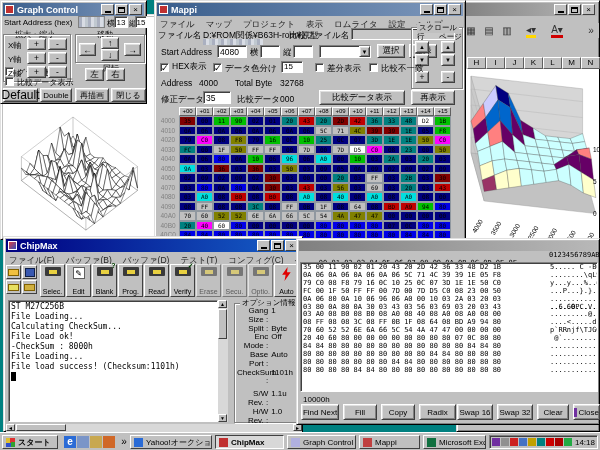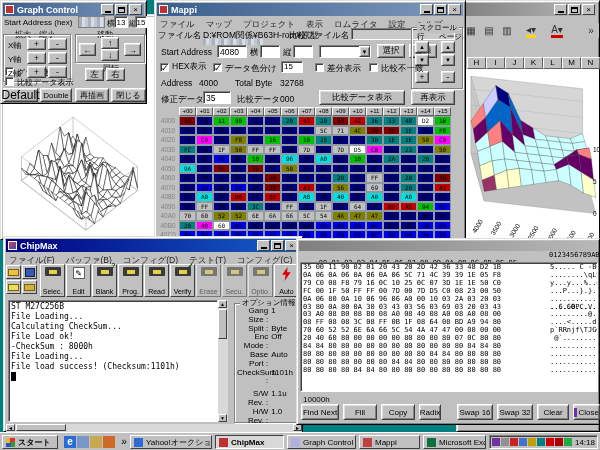--- a/index.html
+++ b/index.html
@@ -812,21 +812,21 @@
         </span>
       <span class="wbtn">
           <span class="maxbox"></span>
         </span>
       <span class="wbtn">×</span>
     </span>
   </div>
   <div class="menubar" id="cm-menu">
       <span class="menuitem">ファイル(F)</span>
       <span class="menuitem">バッファ(B)</span>
-      <span class="menuitem">コンフィグ(D)</span>
+      <span class="menuitem">バッファ(D)</span>
       <span class="menuitem">テスト(T)</span>
       <span class="menuitem">コンフィグ(C)</span>
       <span class="menuitem">ヘルプ(H)</span>
     </div>
 
   <div class="smicon" style="left:2px;top:28px;">
       <span class="folder"></span>
     </div>
   <div class="smicon" style="left:18px;top:28px;">
       <span class="disk"></span>
@@ -997,21 +997,21 @@
   <div id="dlg-buttons">
       <div class="btn" style="left: 4px; top: 165px; width: 38px; height: 16px; font-size: 8px; position: absolute;">
         <span>Find Next</span>
       </div>
       <div class="btn" style="left: 46px; top: 165px; width: 34px; height: 16px; font-size: 8px; position: absolute;">
         <span>Fill</span>
       </div>
       <div class="btn" style="left: 84px; top: 165px; width: 34px; height: 16px; font-size: 8px; position: absolute;">
         <span>Copy</span>
       </div>
-      <div class="btn" style="left: 122px; top: 165px; width: 22px; height: 16px; font-size: 8px; position: absolute;">
+      <div class="btn" style="left: 122px; top: 165px; width: 37px; height: 16px; font-size: 8px; position: absolute;">
         <span>Radix</span>
       </div>
       <div class="btn" style="left: 160px; top: 165px; width: 36px; height: 16px; font-size: 8px; position: absolute;">
         <span>Swap 16</span>
       </div>
       <div class="btn" style="left: 200px; top: 165px; width: 36px; height: 16px; font-size: 8px; position: absolute;">
         <span>Swap 32</span>
       </div>
       <div class="btn" style="left: 240px; top: 165px; width: 32px; height: 16px; font-size: 8px; position: absolute;">
         <span>Clear</span>

